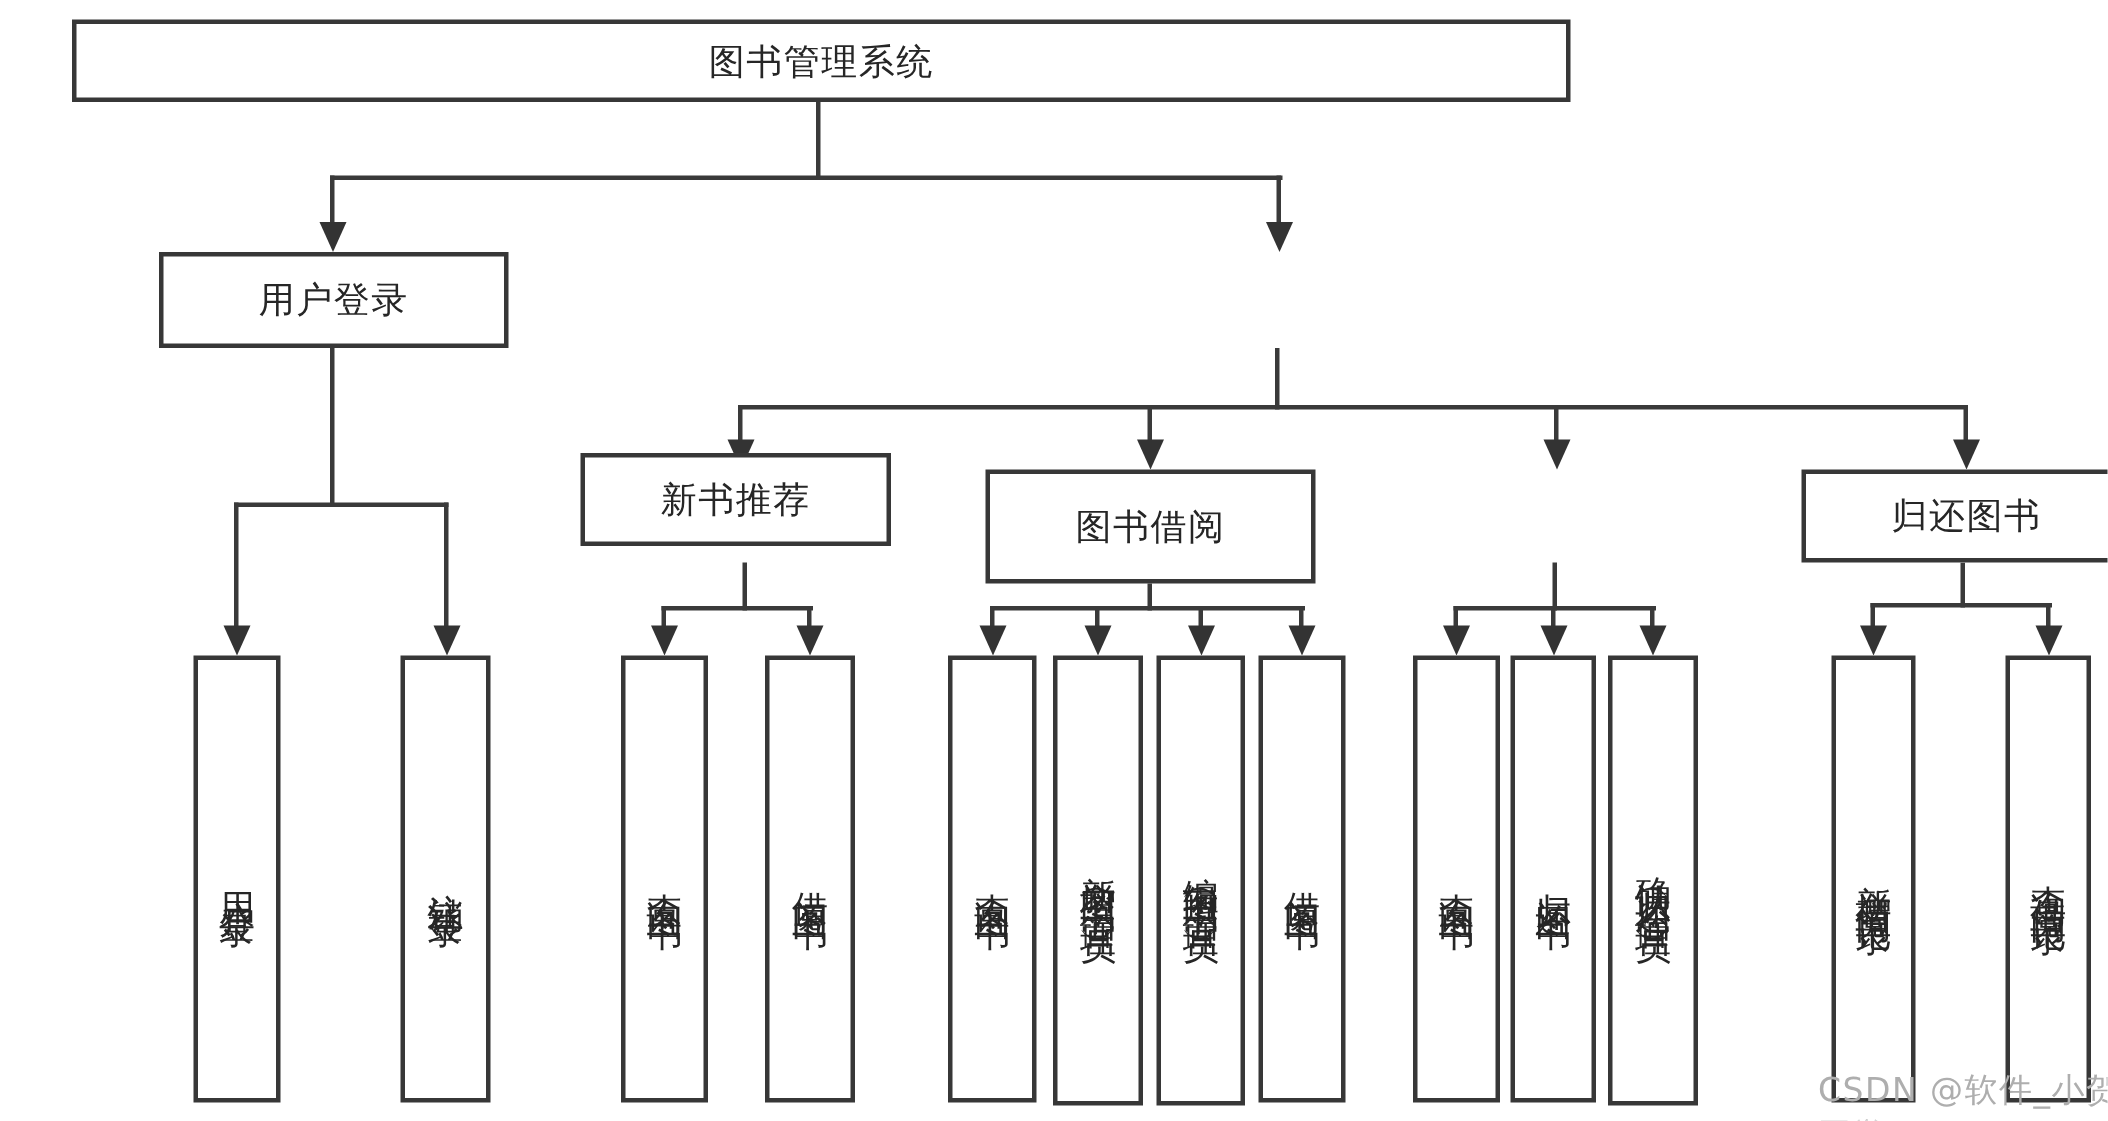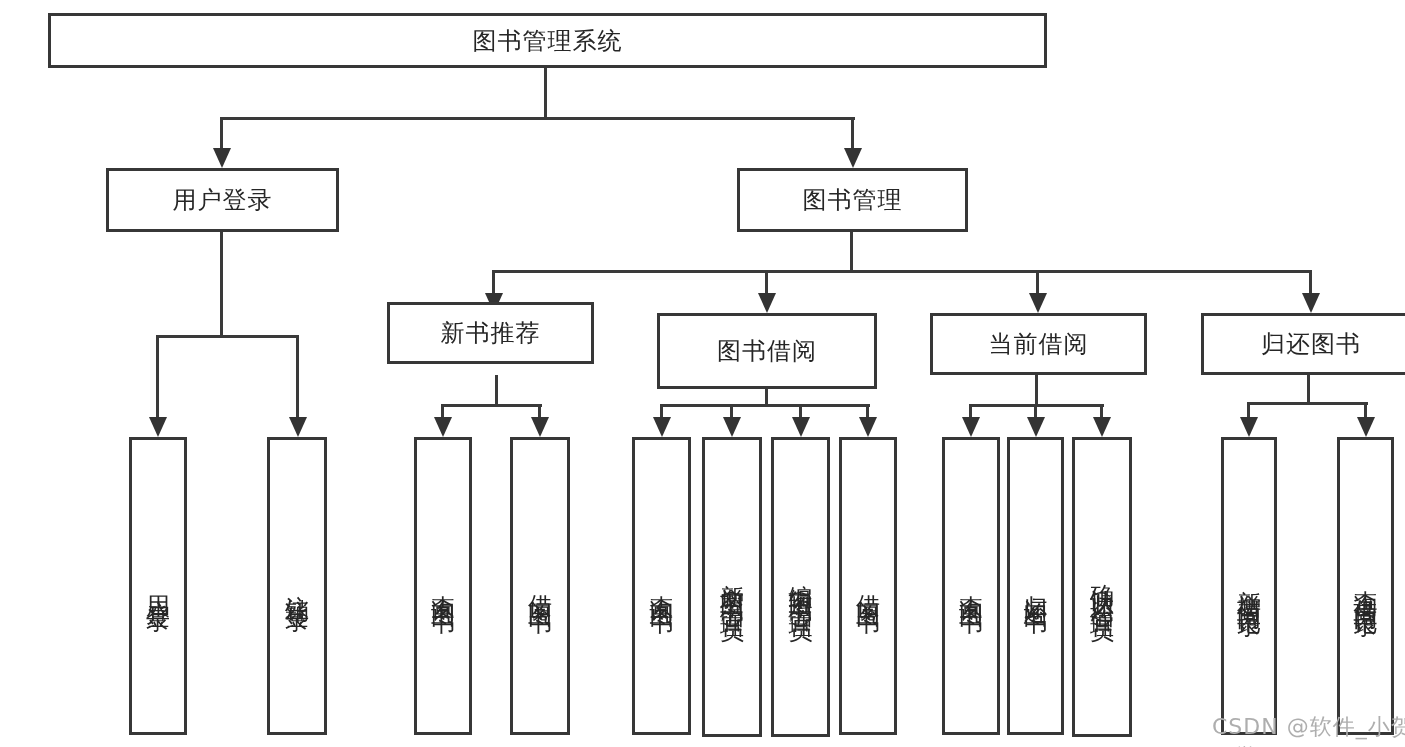--- a/index.html
+++ b/index.html
@@ -90,32 +90,26 @@
   <div class="vl" style="left:1340px;top:402px;height:20px"></div>
   <div class="ah" style="left:1333px;top:417px"></div>
 
   <div class="node" style="left:24px;top:13px;width:999px;height:55px">
     <span class="h-label">图书管理系统</span>
   </div>
 
   <div class="node" style="left:82px;top:168px;width:233px;height:64px">
     <span class="h-label">用户登录</span>
   </div>
-  <div class="node" style="left:713px;top:168px;width:231px;height:64px">
-    <span class="h-label">图书管理</span>
-  </div>
 
   <div class="node" style="left:363px;top:302px;width:207px;height:62px">
     <span class="h-label">新书推荐</span>
   </div>
   <div class="node" style="left:633px;top:313px;width:220px;height:76px">
     <span class="h-label">图书借阅</span>
-  </div>
-  <div class="node" style="left:906px;top:313px;width:217px;height:62px">
-    <span class="h-label">当前借阅</span>
   </div>
   <div class="node" style="left:1177px;top:313px;width:220px;height:62px">
     <span class="h-label">归还图书</span>
   </div>
 
   <div class="node" style="left:105px;top:437px;width:58px;height:298px">
     <span class="v-label">用户登录</span>
   </div>
   <div class="node" style="left:243px;top:437px;width:60px;height:298px">
     <span class="v-label">注销登录</span>

